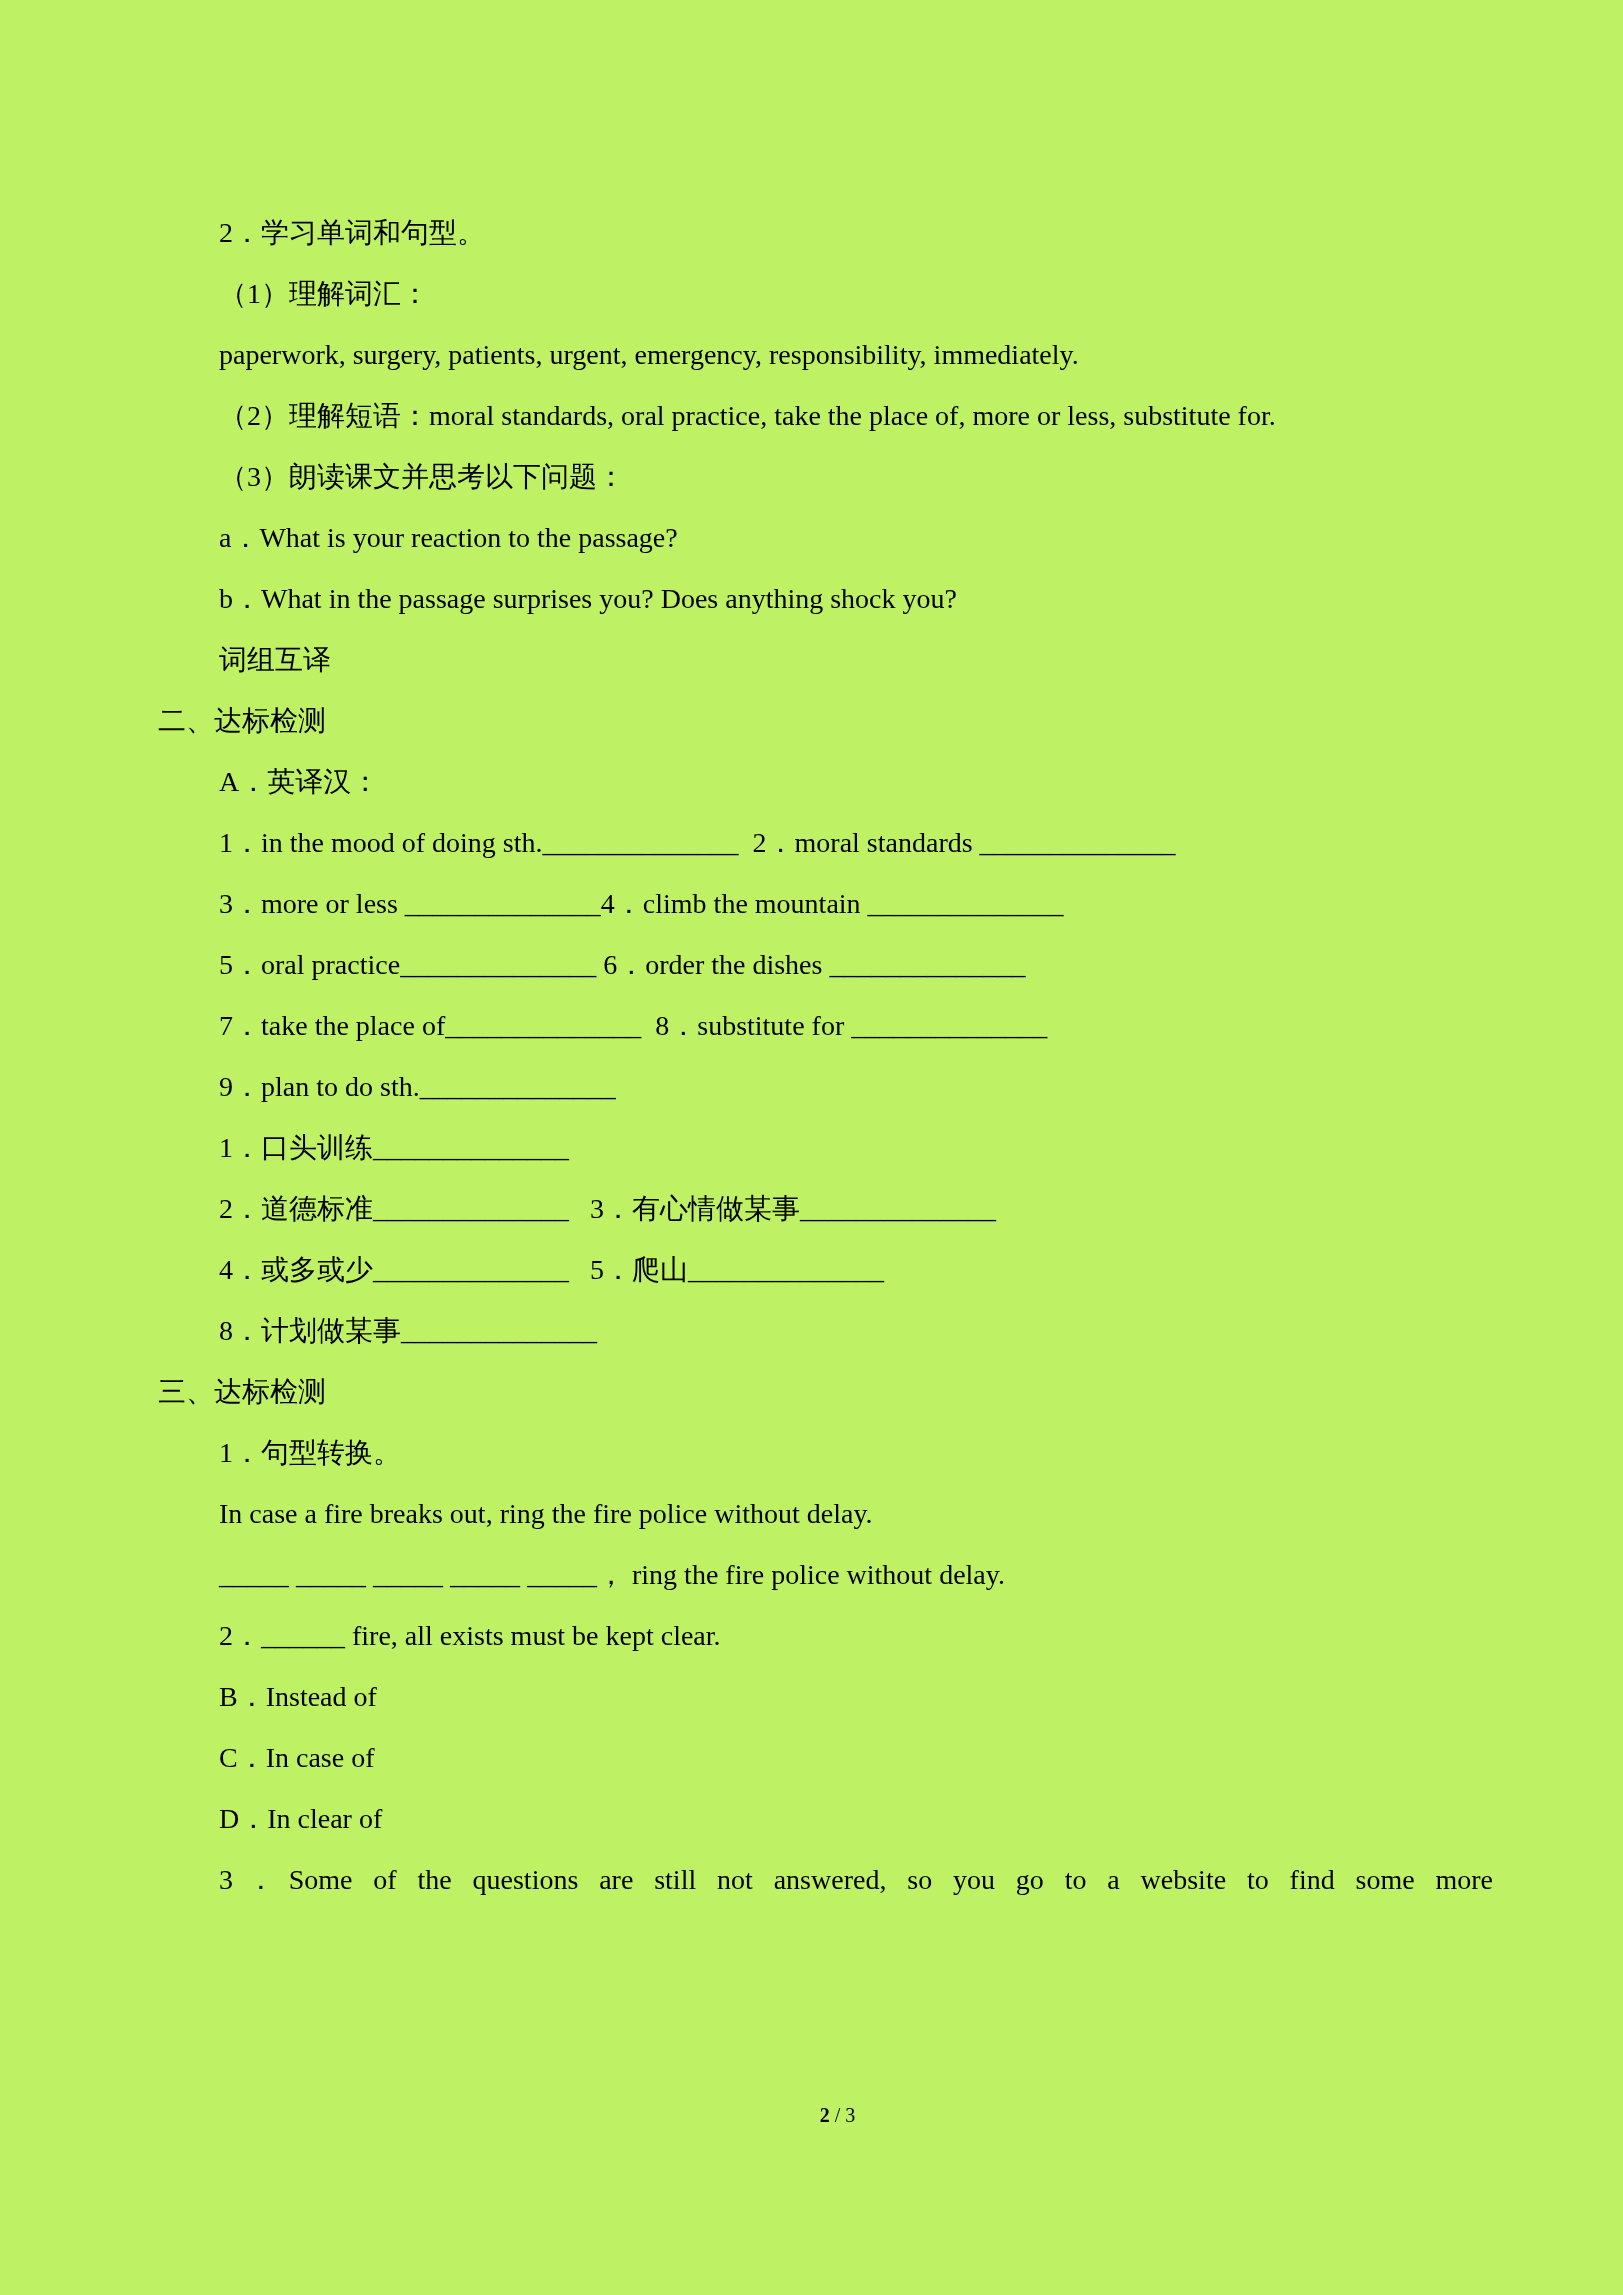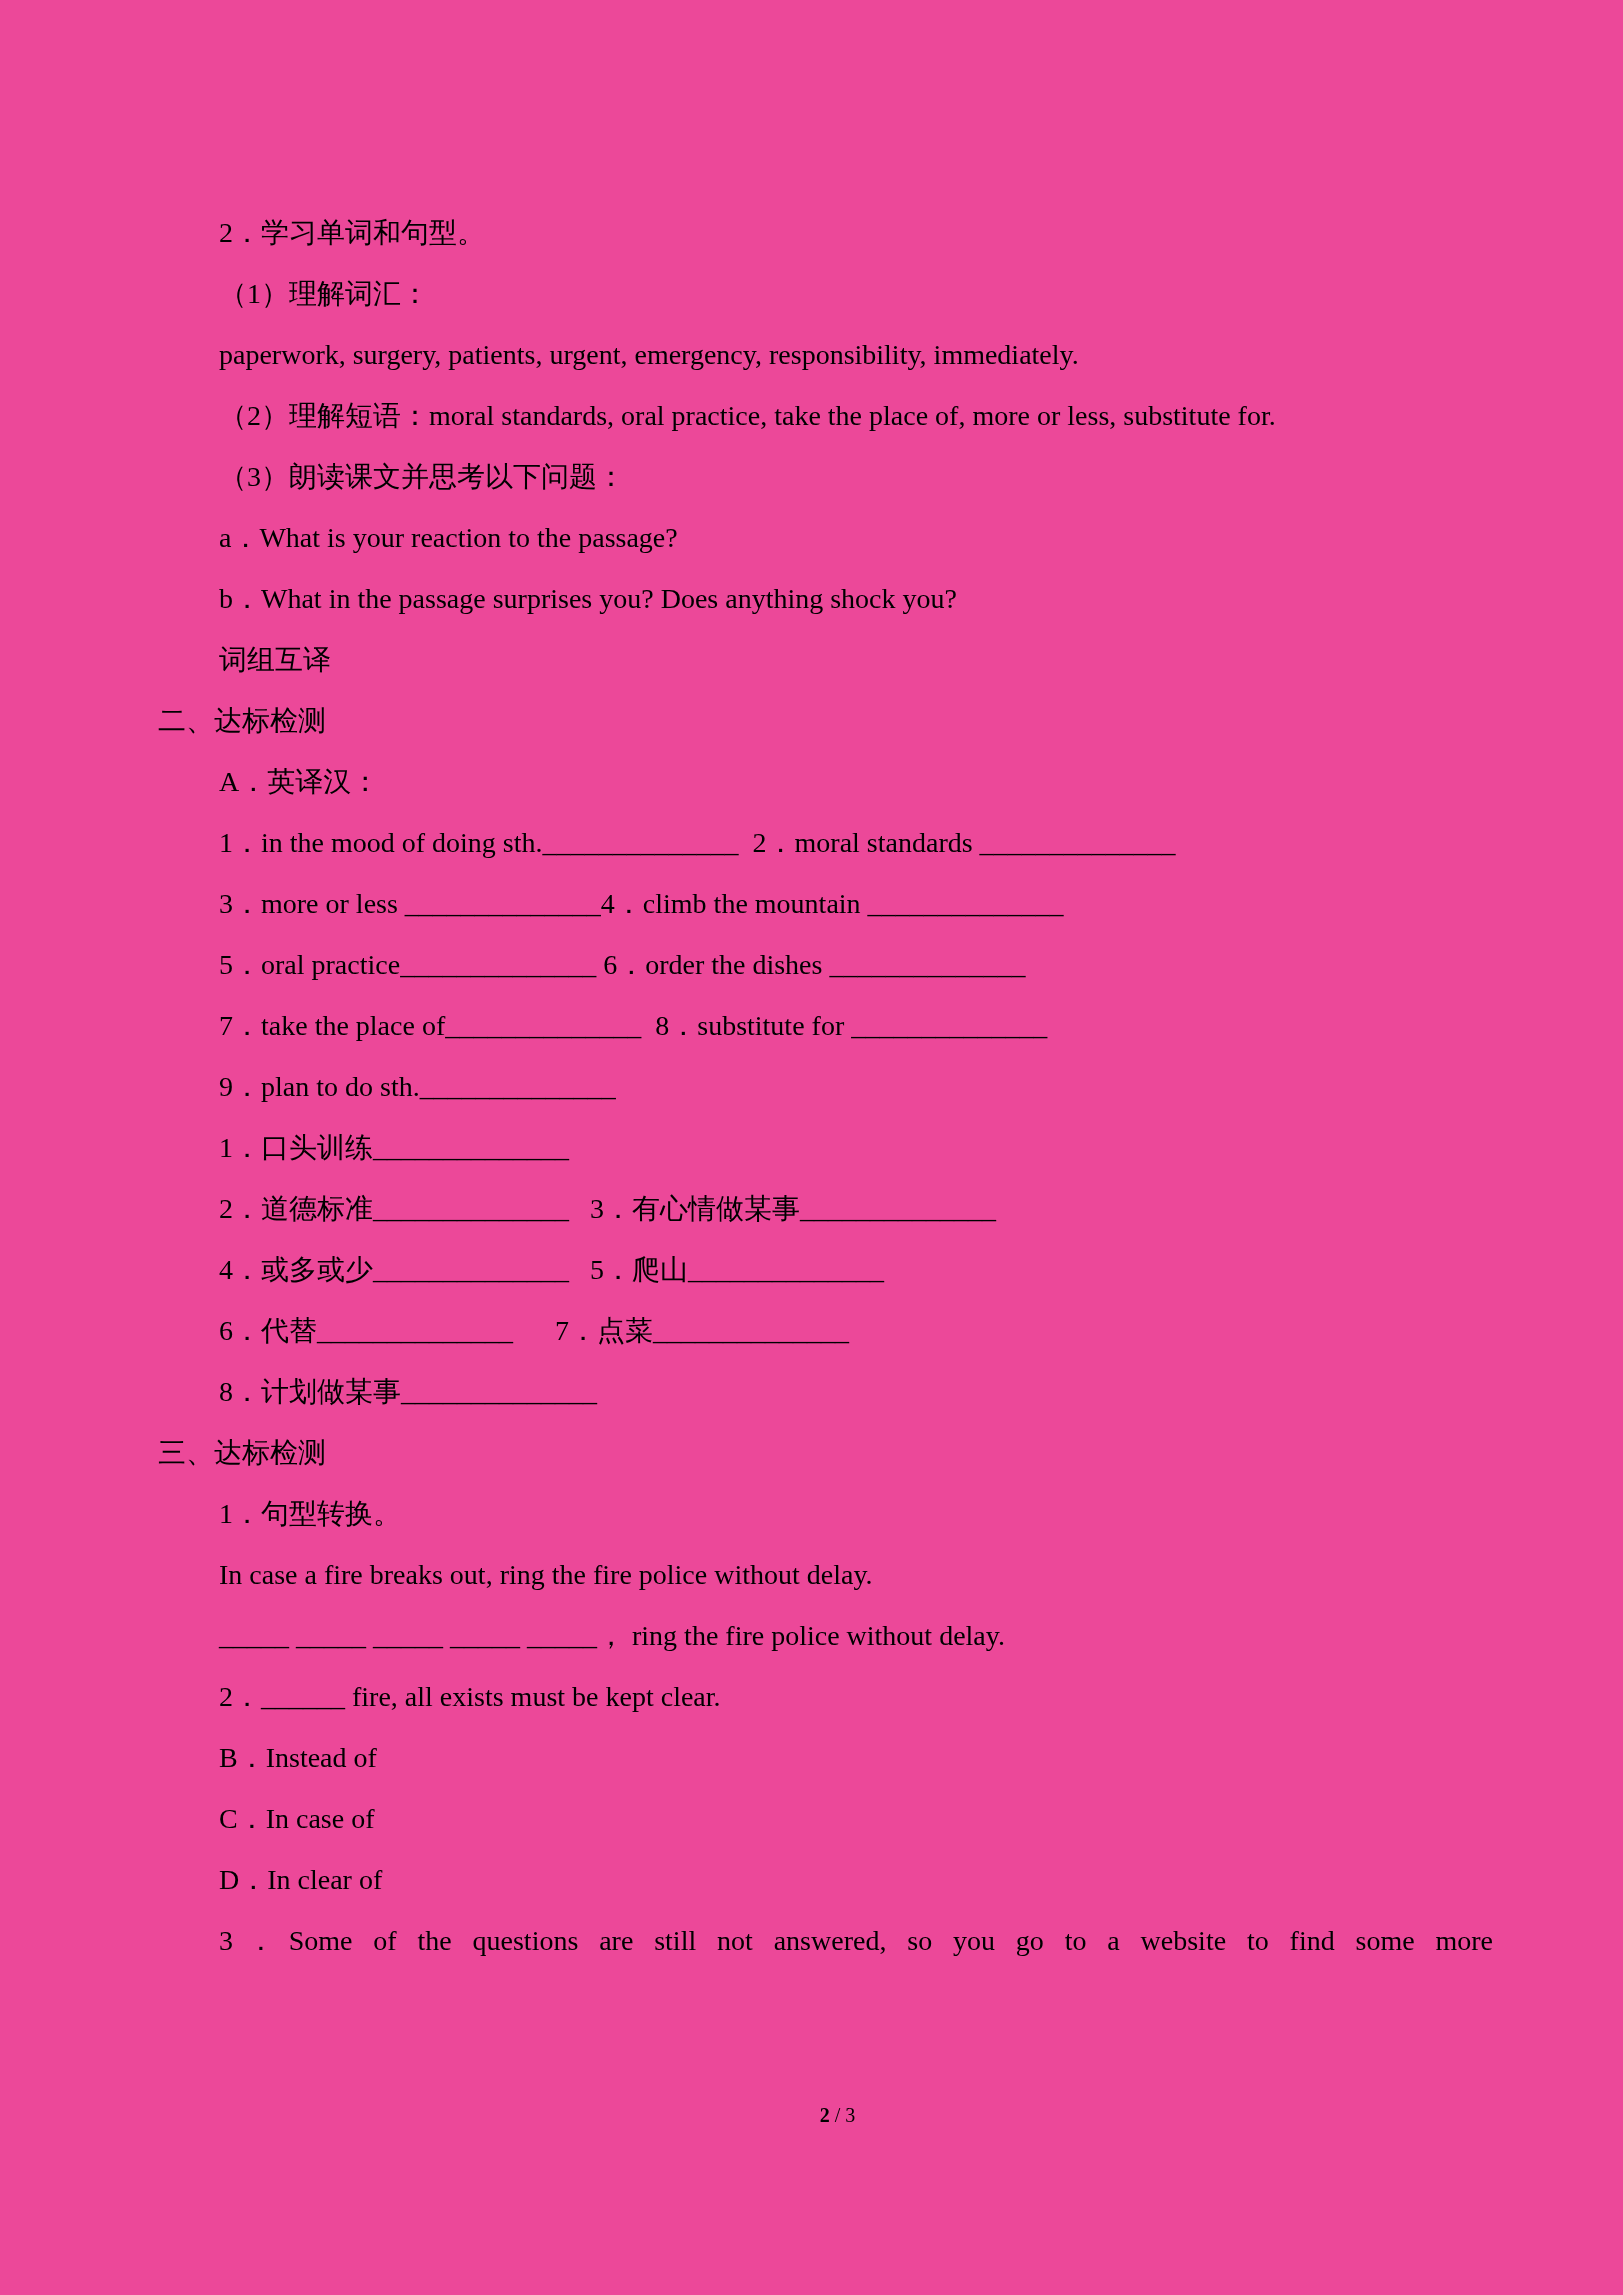--- a/index.html
+++ b/index.html
@@ -10,21 +10,21 @@
   body {
     width: 1623px;
     height: 2295px;
     position: relative;
     font-family: "Liberation Serif", serif;
     color: #000000;
   }
   .page {
     position: absolute;
     inset: 0;
-    background: #ec4899;
+    background: #bef264;
   }
   .content {
     padding: 202px 130px 0 158px;
     font-size: 28px;
   }
   .line {
     line-height: 61px;
     white-space: pre-wrap;
     min-height: 61px;
   }
@@ -64,21 +64,20 @@
     <div class="line level0">二、达标检测</div>
     <div class="line level1">A．英译汉：</div>
     <div class="line level1">1．in the mood of doing sth.______________  2．moral standards ______________</div>
     <div class="line level1">3．more or less ______________4．climb the mountain ______________</div>
     <div class="line level1">5．oral practice______________ 6．order the dishes ______________</div>
     <div class="line level1">7．take the place of______________  8．substitute for ______________</div>
     <div class="line level1">9．plan to do sth.______________</div>
     <div class="line level1">1．口头训练______________</div>
     <div class="line level1">2．道德标准______________   3．有心情做某事______________</div>
     <div class="line level1">4．或多或少______________   5．爬山______________</div>
-    <div class="line level1">6．代替______________      7．点菜______________</div>
     <div class="line level1">8．计划做某事______________</div>
     <div class="line level0">三、达标检测</div>
     <div class="line level1">1．句型转换。</div>
     <div class="line level1">In case a fire breaks out, ring the fire police without delay.</div>
     <div class="line level1">_____ _____ _____ _____ _____， ring the fire police without delay.</div>
     <div class="line level1">2．______ fire, all exists must be kept clear.</div>
     <div class="line level1">B．Instead of</div>
     <div class="line level1">C．In case of</div>
     <div class="line level1">D．In clear of</div>
     <div class="line level1 justify">3．Some of the questions are still not answered, so you go to a website to find some more</div>

